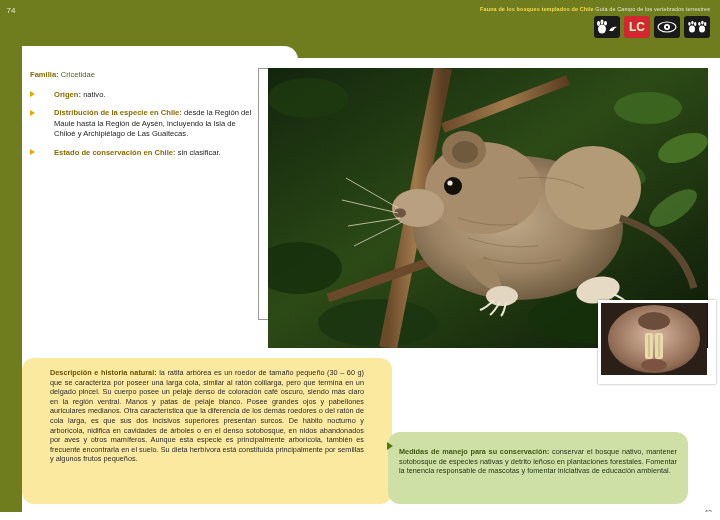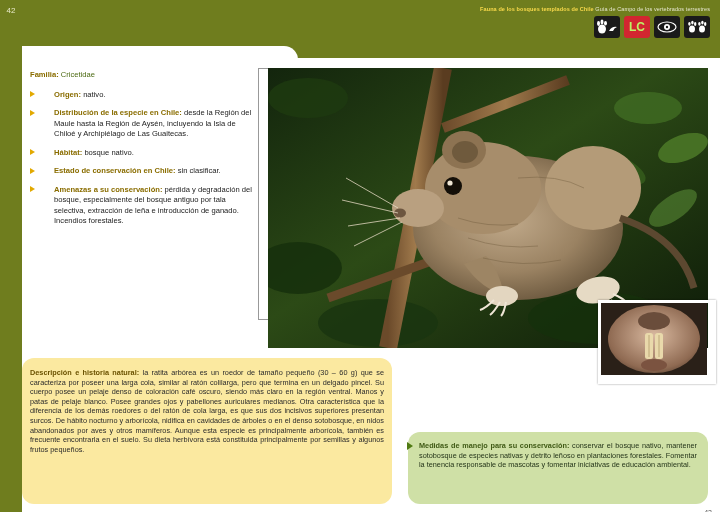--- a/index.html
+++ b/index.html
@@ -29,21 +29,21 @@
 
   .header-right{position:absolute;right:10px;top:6px;text-align:right;}
   .hr-line1{color:#f2e9a8;font-size:5.5px;font-weight:bold;letter-spacing:.1px;}
   .hr-line1 b{color:#f7d94a;}
   .hr-line1 span.sub{color:#e6e7cf;font-weight:normal;}
 
   .icon-row{display:flex;gap:4px;justify-content:flex-end;margin-top:4px;align-items:center;}
   .ibox{width:26px;height:22px;border-radius:3px;background:#1a1a1a;display:flex;
     align-items:center;justify-content:center;}
   .ibox.lcw{background:#d22630;}
-  .lc-text{color:#bef264;font-size:12px;font-weight:bold;font-family:"Liberation Sans",sans-serif;}
+  .lc-text{color:#fef9c3;font-size:12px;font-weight:bold;font-family:"Liberation Sans",sans-serif;}
   .ibox svg{display:block;}
 
   
   .info{position:absolute;left:30px;top:70px;width:226px;font-size:7.6px;color:#222;line-height:10.5px;}
   .taxo{margin-bottom:9px;}
   .taxo div{margin-bottom:1px;}
   .taxo b{color:#8a6d00;}
   .taxo .val{color:#4c6a12;}
 
   .bullet{position:relative;padding-left:24px;margin-bottom:8px;}
@@ -56,43 +56,43 @@
     border:1px solid #999;}
   .map svg{display:block;}
 
   
   .photo{position:absolute;left:268px;top:68px;width:440px;height:280px;overflow:hidden;}
   .photo-inset{position:absolute;left:598px;top:300px;width:112px;height:78px;
     border:3px solid #fff;overflow:hidden;box-shadow:0 0 2px rgba(0,0,0,.4);}
 
   
   .desc{position:absolute;left:22px;top:358px;width:370px;height:146px;background:#fbe9a0;
-    border-radius:12px;padding:10px 8px;box-sizing:border-box;
+    border-radius:12px;padding:10px 28px;box-sizing:border-box;
     font-size:7.3px;line-height:9.6px;color:#2b2b2b;text-align:justify;}
   .desc b{color:#6b5200;}
 
   
-  .manage{position:absolute;left:408px;top:432px;width:300px;height:72px;background:#cfe0a6;
-    border-radius:12px;padding:9px 11px;box-sizing:border-box;
+  .manage{position:absolute;left:388px;top:432px;width:300px;height:72px;background:#cfe0a6;
+    border-radius:12px;padding:15px 11px;box-sizing:border-box;
     font-size:7.3px;line-height:9.6px;color:#25351a;text-align:justify;}
   .manage b{color:#405a16;}
   .manage .mk{position:absolute;left:-1px;top:10px;width:0;height:0;
     border-left:6px solid #4f7a12;border-top:4px solid transparent;border-bottom:4px solid transparent;}
 
   .page-num-bot{position:absolute;right:8px;bottom:4px;font-size:7px;color:#555;}
 
   .bottom-strip{position:absolute;left:0;bottom:0;width:720px;height:8px;background:#fff;}
 </style>
 </head>
 <body>
 
 <div class="page">
 
   <div class="left-col">
-    <div class="page-num-top">42</div>
+    <div class="page-num-top">74</div>
   </div>
 
   <div class="top-band"></div>
 
 
   <div class="notch"></div>
 
   <div class="header-right">
     <div class="hr-line1">
       <b>Fauna de los bosques templados de Chile</b>
@@ -141,27 +141,21 @@
       </div>
     </div>
 
     <div class="bullet">
       <b>Origen:</b><span> nativo.</span>
     </div>
     <div class="bullet">
       <b>Distribución de la especie en Chile:</b><span> desde la Región del Maule hasta la Región de Aysén, incluyendo la Isla de Chiloé y Archipiélago de Las Guaitecas.</span>
     </div>
     <div class="bullet">
-      <b>Hábitat:</b><span> bosque nativo.</span>
-    </div>
-    <div class="bullet">
       <b>Estado de conservación en Chile:</b><span> sin clasificar.</span>
-    </div>
-    <div class="bullet">
-      <b>Amenazas a su conservación:</b><span> pérdida y degradación del bosque, especialmente del bosque antiguo por tala selectiva, extracción de leña e introducción de ganado. Incendios forestales.</span>
     </div>
   </div>
 
   <div class="map">
     <svg width="54" height="248" viewBox="0 0 54 248">
       <rect width="54" height="248" fill="#ffffff"></rect>
 
       <path d="M26 4 L34 6 L33 22 L31 40 L33 58 L31 76 L33 96 L31 116 L33 134 L31 152
                L29 168 L30 184 L27 198 L25 212 L22 224 L20 234 L17 240 L14 236 L16 226
                L18 214 L20 200 L21 186 L20 170 L21 152 L20 134 L21 116 L20 96 L21 76

